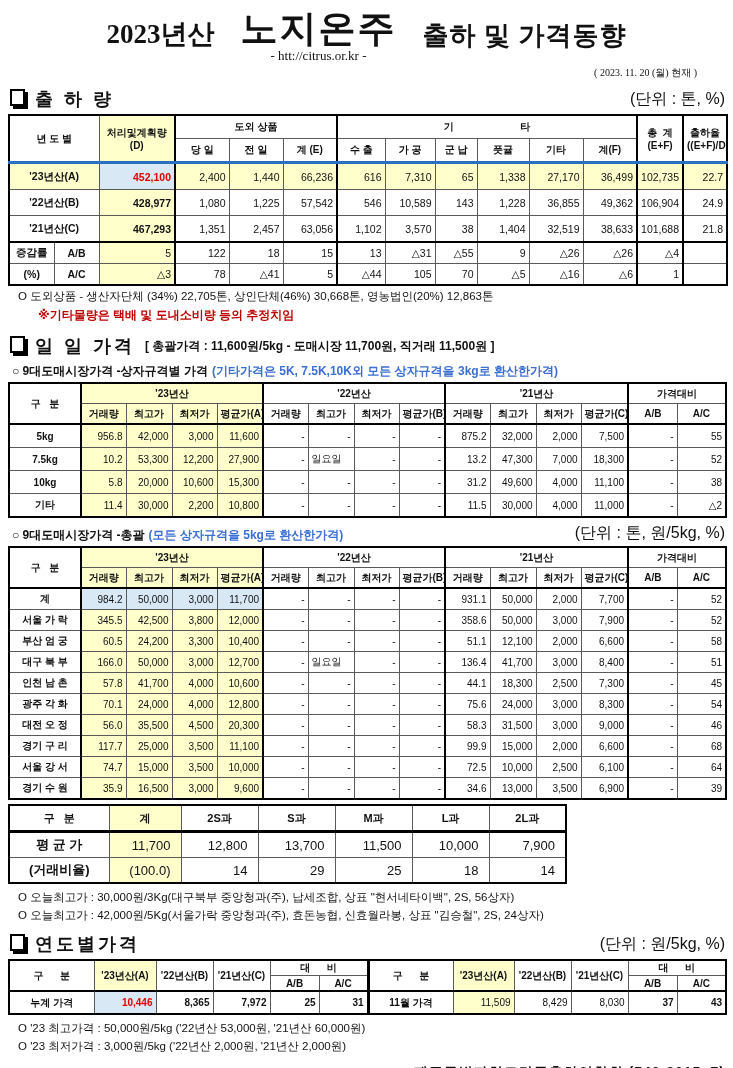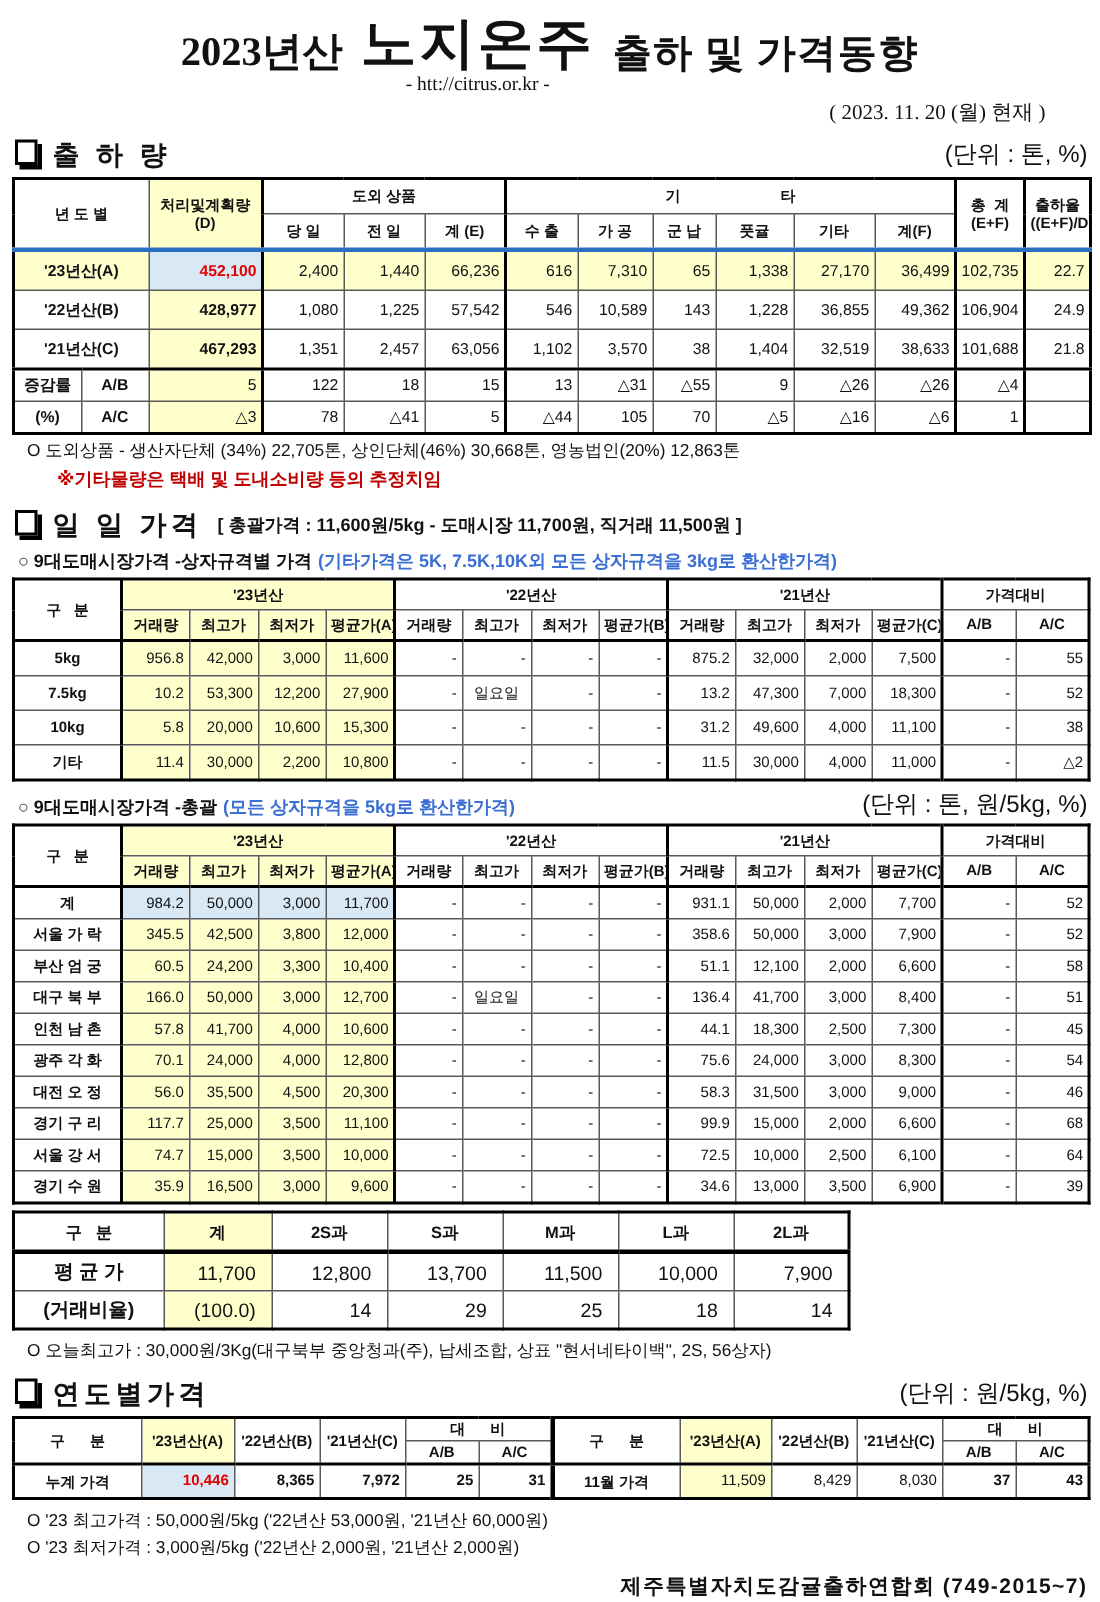--- a/index.html
+++ b/index.html
@@ -1,26 +1,26 @@
 <!DOCTYPE html>
 <html><head>
 <meta charset="utf-8">
 <style>
   html,body{margin:0;padding:0;background:#fff;}
   body{width:733px;font-family:"Liberation Sans","DejaVu Sans",sans-serif;color:#111;}
   .page{padding:6px 8px 4px 8px;}
 
   
-  .title-row{display:flex;justify-content:center;align-items:flex-start;gap:12px;margin-top:4px;}
+  .title-row{display:flex;justify-content:center;align-items:flex-start;gap:26px;margin-top:4px;}
   .t-year{font-size:27px;font-weight:bold;font-family:"Liberation Serif","DejaVu Serif",serif;padding-top:6px;}
   .t-main-wrap{display:flex;flex-direction:column;align-items:center;text-align:center;}
   .t-main{font-size:37px;font-weight:900;letter-spacing:2px;line-height:1.0;}
   .t-url{font-size:13px;font-family:"Liberation Serif","DejaVu Serif",serif;margin-top:1px;}
   .t-sub{font-size:26px;font-weight:bold;font-family:"Liberation Serif","DejaVu Serif",serif;padding-top:8px;letter-spacing:1px;}
-  .date-row{text-align:right;font-size:14px;padding-right:28px;margin-top:2px;font-family:"Liberation Serif","DejaVu Serif",serif;}
+  .date-row{text-align:right;font-size:10px;padding-right:28px;margin-top:2px;font-family:"Liberation Serif","DejaVu Serif",serif;}
 
   
   .sec{display:flex;align-items:center;justify-content:space-between;margin:7px 0 3px 0;}
   .sec-left{display:flex;align-items:center;}
   .sq{display:inline-block;width:11px;height:13px;border:2px solid #000;background:#fff;box-shadow:3px 3px 0 #000;margin:0 10px 3px 2px;}
   .sec-title{font-size:18px;font-weight:900;letter-spacing:3px;}
   .sec-bracket{font-size:12px;font-weight:900;margin-left:10px;letter-spacing:0;}
   .unit{font-size:16px;font-weight:normal;}
 
   
@@ -28,21 +28,21 @@
   .note-red{color:#C00000;font-weight:bold;margin-left:30px;font-size:12px;}
   .note-line{display:flex;justify-content:space-between;align-items:flex-end;margin-top:5px;}
   .note-b{font-size:12px;font-weight:bold;margin-left:4px;}
   .note-blue{color:#3B6FD4;font-weight:bold;}
 
   
   table{border-collapse:collapse;table-layout:fixed;width:717px;border:2px solid #000;margin-top:2px;}
   td,th{border:1px solid #595959;font-size:10px;padding:0 3px;overflow:hidden;white-space:pre;}
   th{font-weight:bold;text-align:center;}
   .num{text-align:right;}
-  .ctr{text-align:center;}
+  .ctr{}
   .lbl{text-align:center;font-weight:bold;}
   .y{background:#FFFFCC;}
   .b{background:#D9E8F5;}
   .red{color:#E00000;font-weight:bold;}
   .bold{font-weight:bold;}
   .thickL{border-left:2px solid #000;}
   .dotL{border-left:1px dotted #444;}
 
   .t1 th{height:22px;}
   .t1 td{height:25px;font-size:10.5px;}
@@ -590,20 +590,21 @@
       <td class="num" style="padding-right:10px">14</td>
       <td class="num" style="padding-right:10px">29</td>
       <td class="num" style="padding-right:10px">25</td>
       <td class="num" style="padding-right:10px">18</td>
       <td class="num" style="padding-right:10px">14</td>
     </tr>
   </tbody>
     </table>
 
   <div class="note" style="margin-top:6px;">O 오늘최고가  : 30,000원/3Kg(대구북부 중앙청과(주), 납세조합, 상표 "현서네타이백", 2S, 56상자)</div>
+  <div class="note">O 오늘최고가  : 42,000원/5Kg(서울가락 중앙청과(주), 효돈농협, 신효월라봉, 상표 "김승철", 2S, 24상자)</div>
 
   <div class="sec" style="margin-top:9px;">
     <span class="sec-left">
       <span class="sq"></span>
       <span class="sec-title">연도별가격</span>
     </span>
     <span class="unit">(단위 : 원/5kg, %)</span>
   </div>
 
   <table class="t5">

